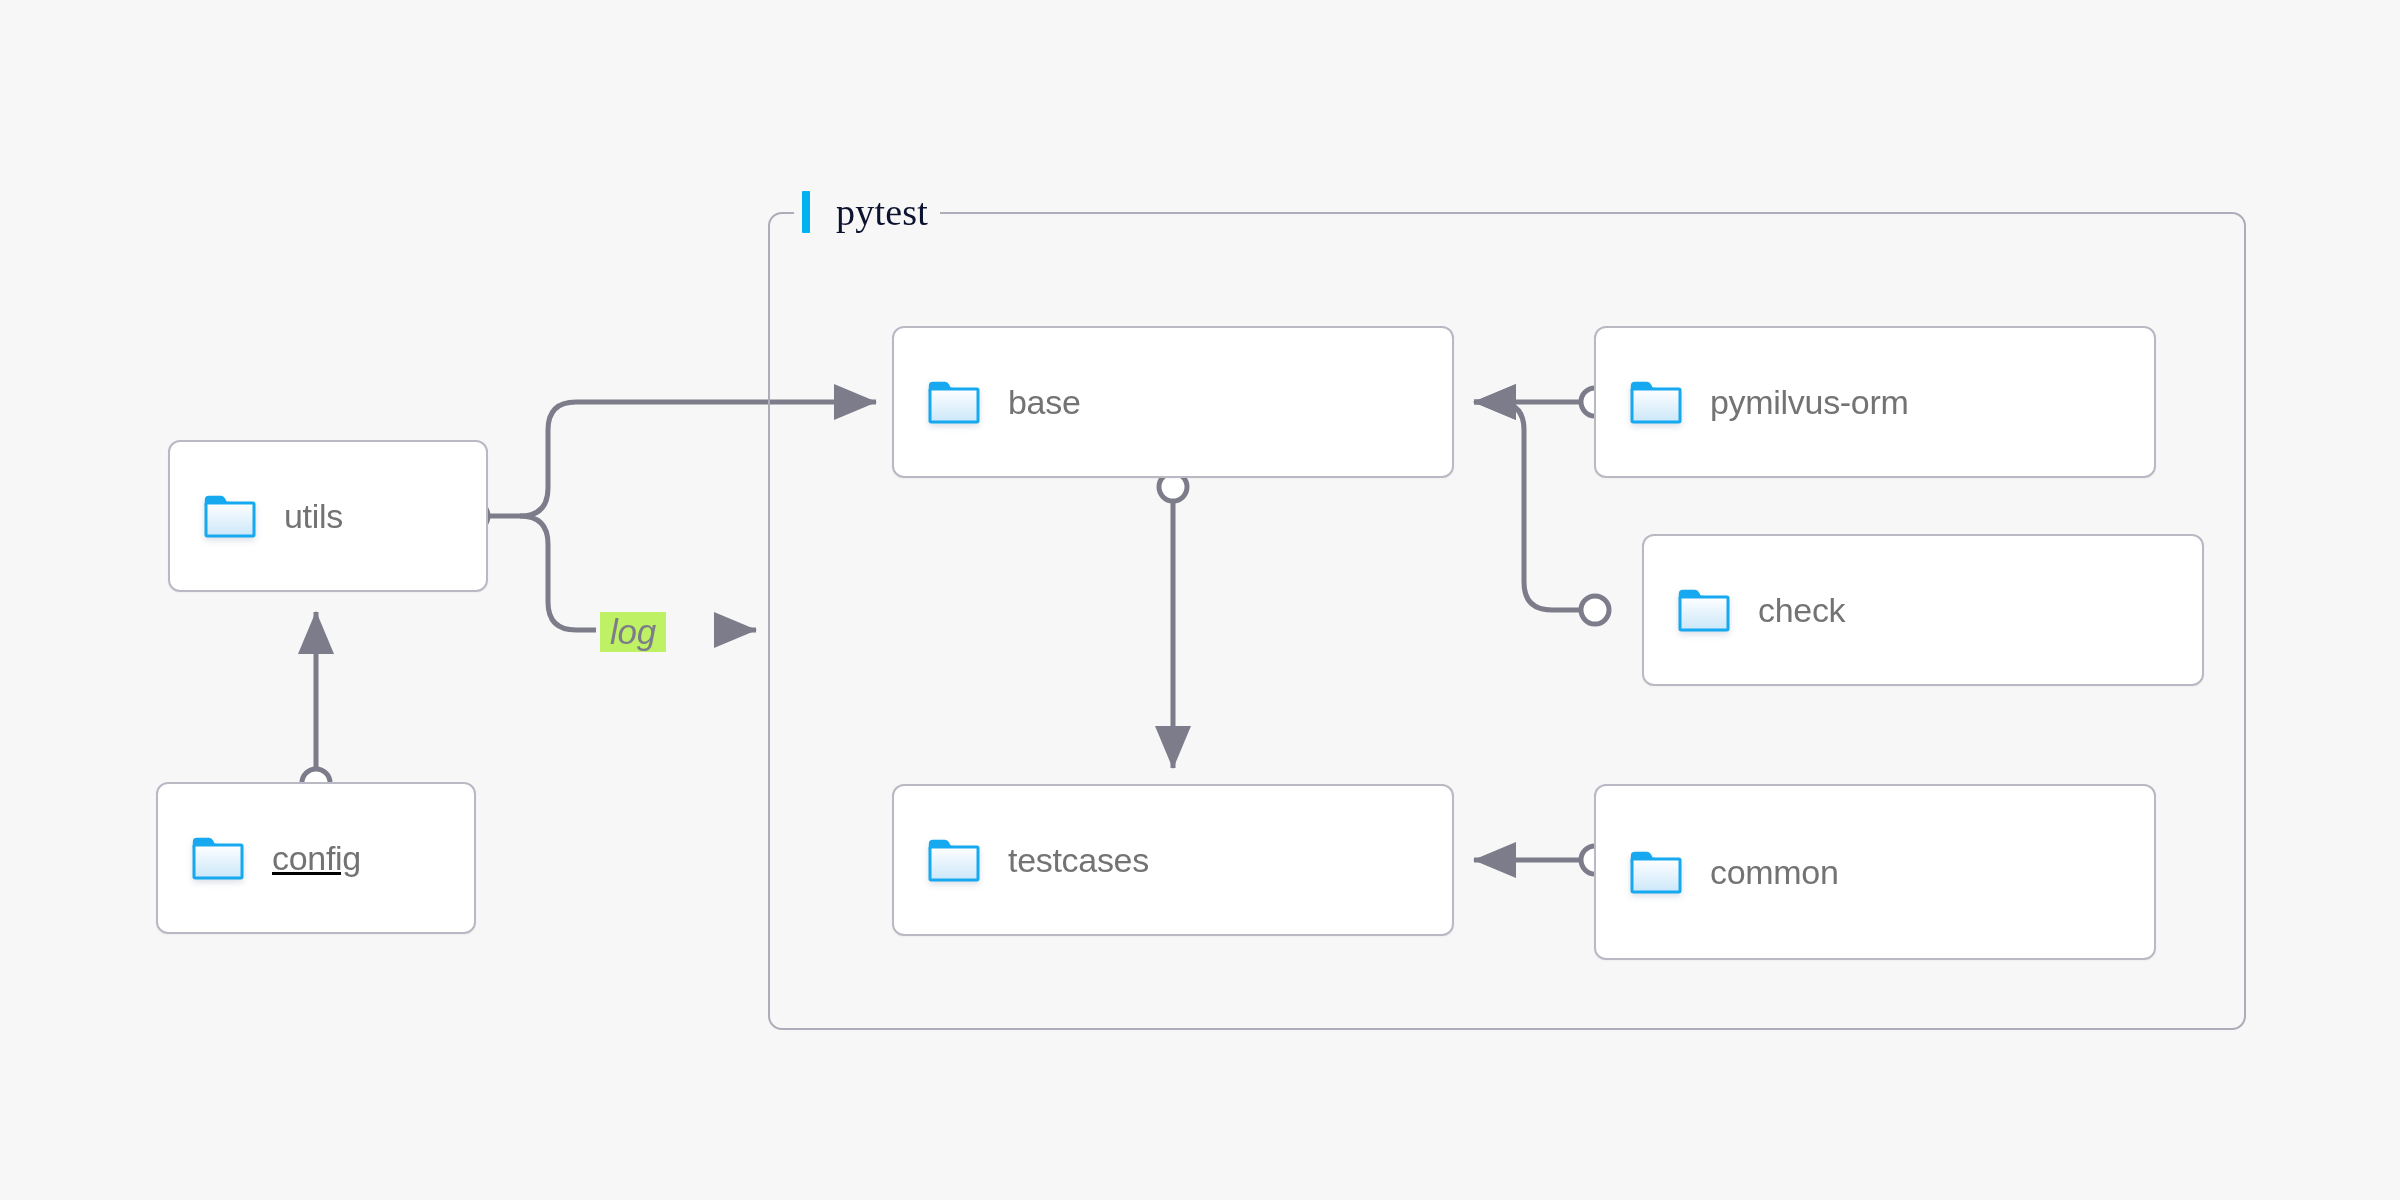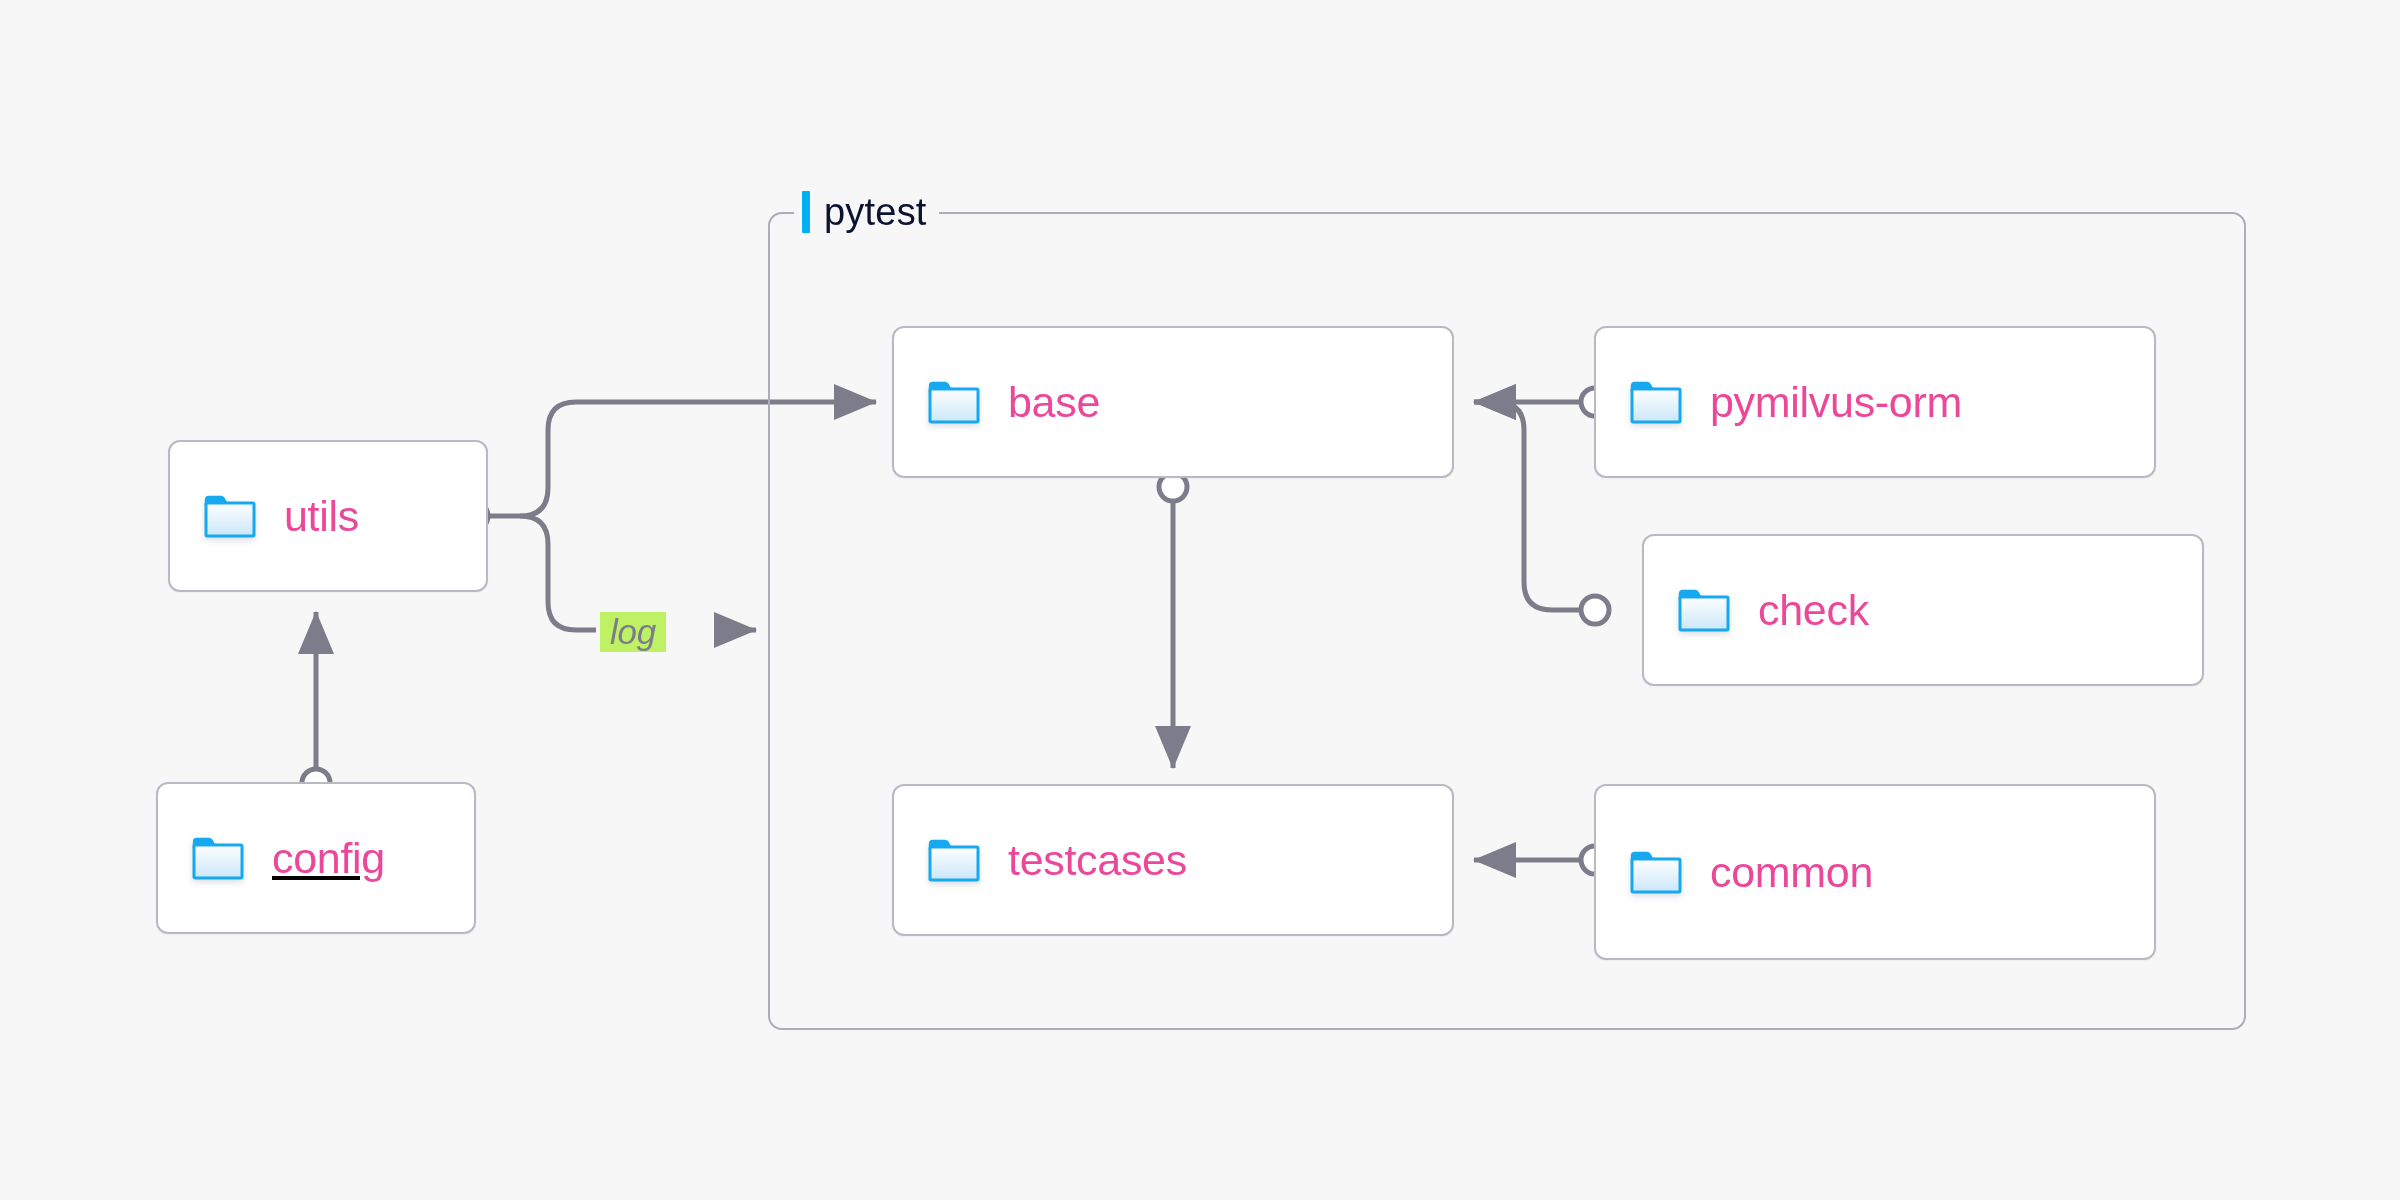--- a/index.html
+++ b/index.html
@@ -32,25 +32,26 @@
     position: absolute;
     border: 2px solid #adadb9;
     border-radius: 14px;
     background: transparent;
     box-sizing: border-box;
   }
   .group-label {
     position: absolute;
     display: flex;
     align-items: center;
-    gap: 14px;
+    gap: 26px;
     background: #f7f7f7;
     padding: 0 12px 0 8px;
     height: 44px;
     line-height: 44px;
+    font-family: Liberation Serif, serif;
   }
   .group-label-bar {
     width: 8px;
     height: 42px;
     background: #00b0f0;
     border-radius: 1px;
     flex: 0 0 auto;
   }
   .group-label-text {
     font-size: 38px;
@@ -65,22 +66,22 @@
     background: #ffffff;
     border: 2px solid #b9b9c4;
     border-radius: 12px;
     display: flex;
     align-items: center;
     padding-left: 34px;
     gap: 28px;
     box-shadow: 0 1px 2px rgba(20,20,40,0.04);
   }
   .node-label {
-    font-size: 43px;
-    color: #ec4899;
+    font-size: 34px;
+    color: #737373;
     white-space: nowrap;
     letter-spacing: -0.3px;
   }
   .folder-icon {
     flex: 0 0 auto;
     width: 52px;
     height: 44px;
     position: relative;
     filter: drop-shadow(0 3px 3px rgba(60,80,120,0.18));
   }

